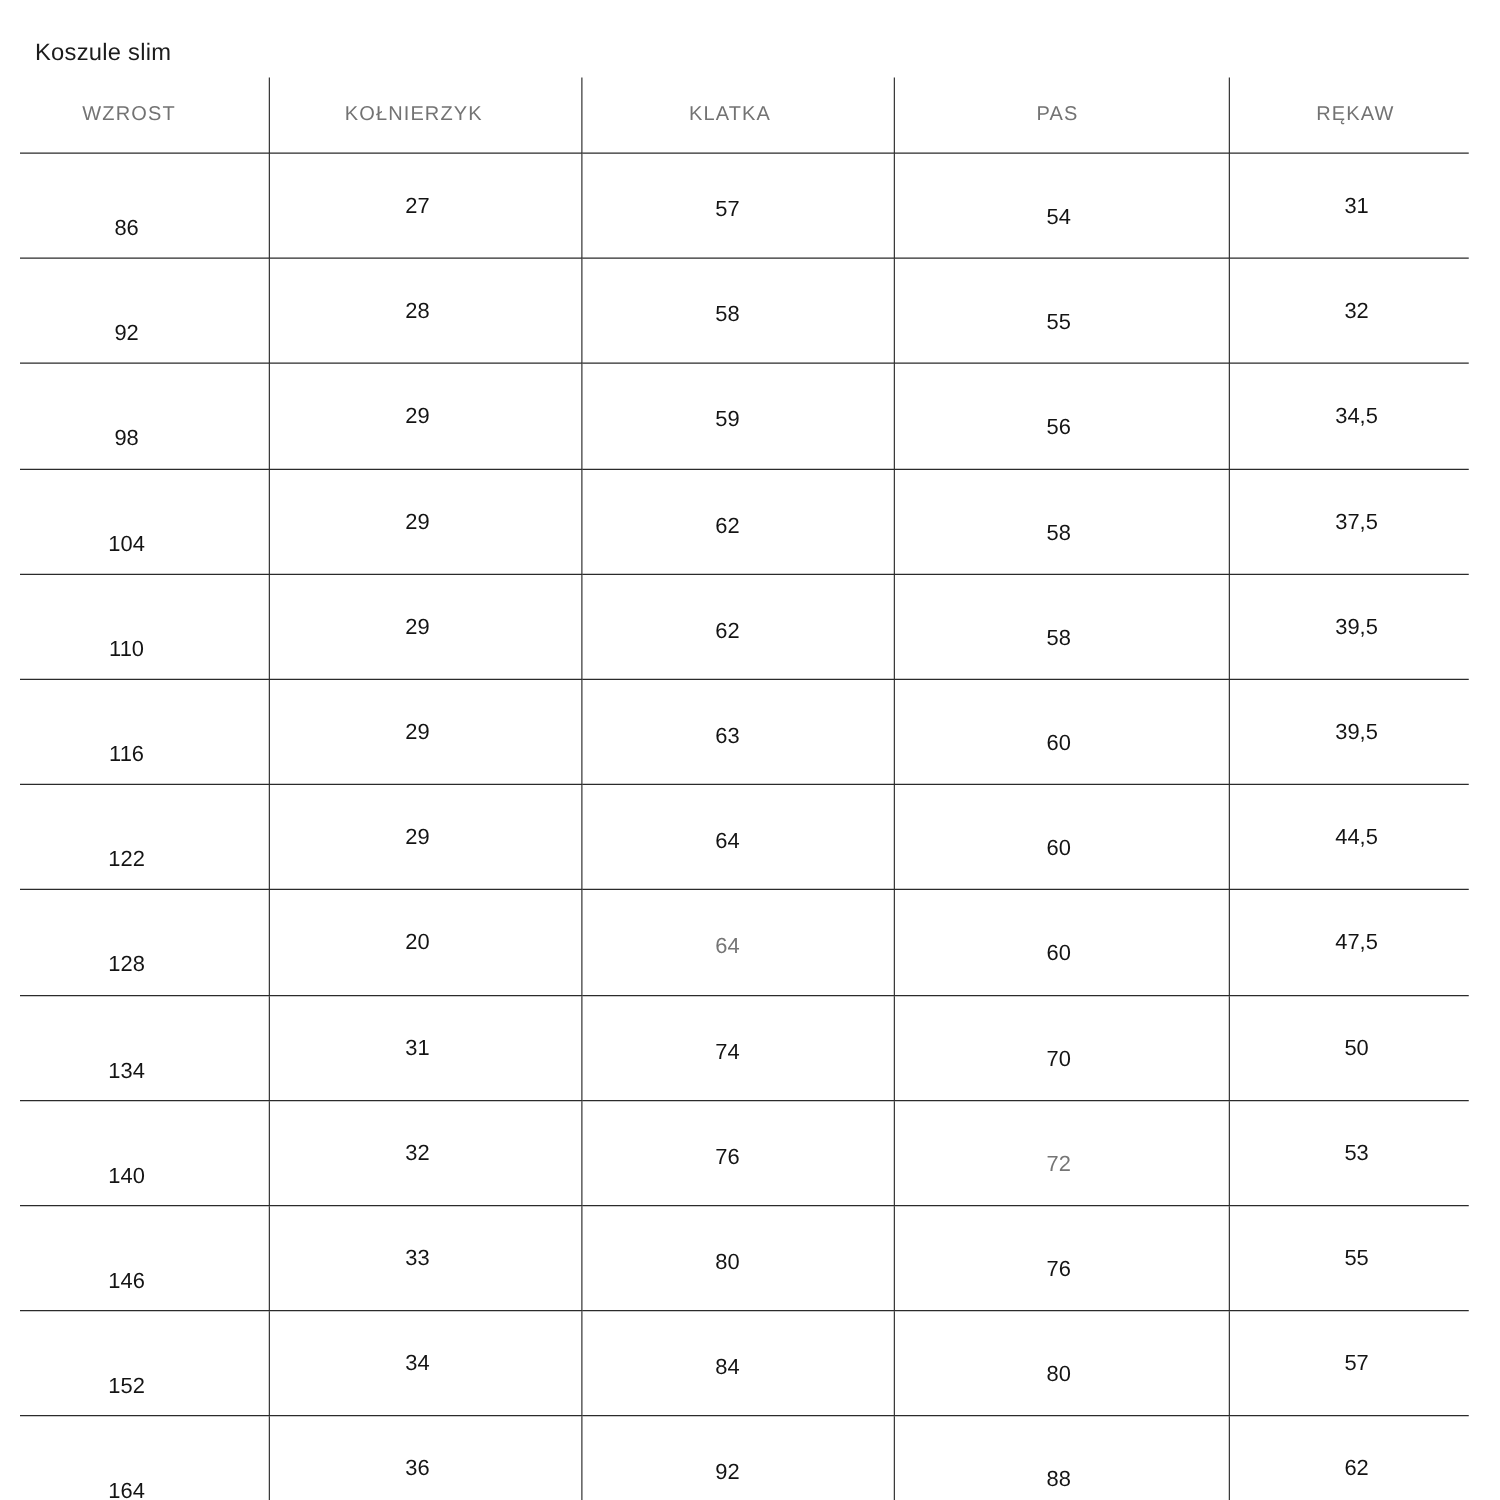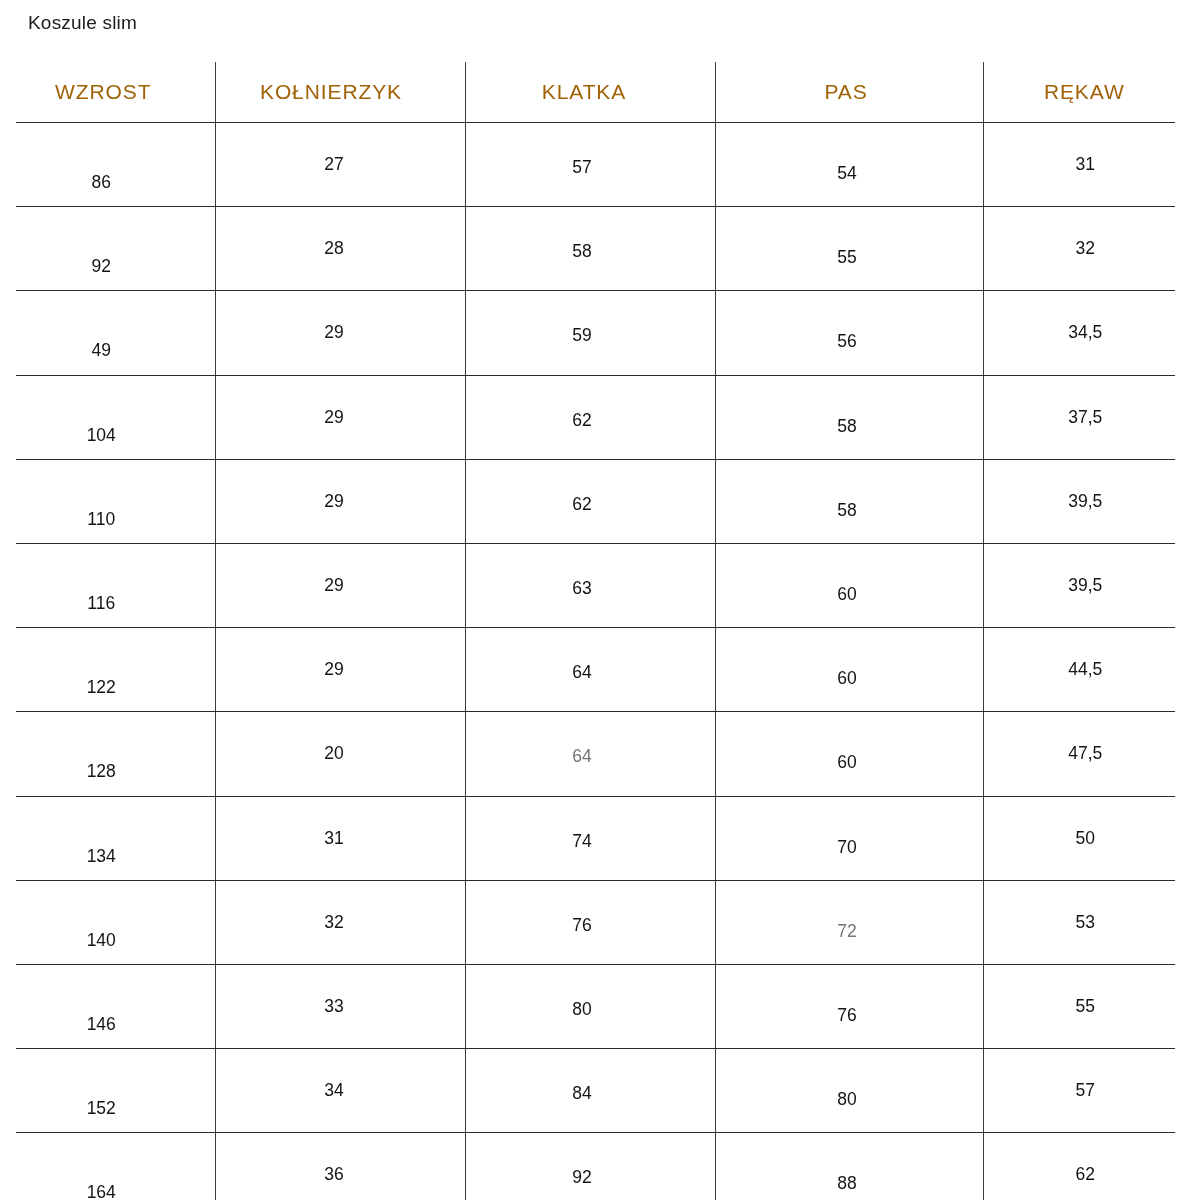--- a/index.html
+++ b/index.html
@@ -12,21 +12,21 @@
     height: 1200px;
     overflow: hidden;
     font-family: "Liberation Sans", sans-serif;
     color: #1a1a1a;
     position: relative;
   }
 
   #chart-title {
     position: absolute;
     left: 28px;
-    top: 12px;
+    top: 32px;
     font-size: 19px;
     font-weight: 400;
     letter-spacing: 0.2px;
     color: #1c1c1c;
     white-space: nowrap;
   }
 
   #size-table-wrap {
     position: absolute;
     left: 16px;
@@ -56,23 +56,23 @@
     padding: 0;
   }
 
   table.size-table th:last-child,
   table.size-table td:last-child {
     border-right: none;
   }
 
   table.size-table thead th {
     height: 60px;
-    font-size: 21px;
+    font-size: 16px;
     letter-spacing: 0.9px;
-    color: #a16207;
+    color: #737373;
   }
 
   table.size-table tbody td {
     height: 65.2px;
     font-size: 17.5px;
     color: #141414;
   }
 
   
   table.size-table tbody td.col-0 { padding-top: 10px; }
@@ -133,21 +133,21 @@
           <td class="col-4"><span class="cellval">31</span></td>
         </tr>
         <tr>
           <td class="col-0"><span class="cellval">92</span></td>
           <td class="col-1"><span class="cellval">28</span></td>
           <td class="col-2"><span class="cellval">58</span></td>
           <td class="col-3"><span class="cellval">55</span></td>
           <td class="col-4"><span class="cellval">32</span></td>
         </tr>
         <tr>
-          <td class="col-0"><span class="cellval">49</span></td>
+          <td class="col-0"><span class="cellval">98</span></td>
           <td class="col-1"><span class="cellval">29</span></td>
           <td class="col-2"><span class="cellval">59</span></td>
           <td class="col-3"><span class="cellval">56</span></td>
           <td class="col-4"><span class="cellval">34,5</span></td>
         </tr>
         <tr>
           <td class="col-0"><span class="cellval">104</span></td>
           <td class="col-1"><span class="cellval">29</span></td>
           <td class="col-2"><span class="cellval">62</span></td>
           <td class="col-3"><span class="cellval">58</span></td>

